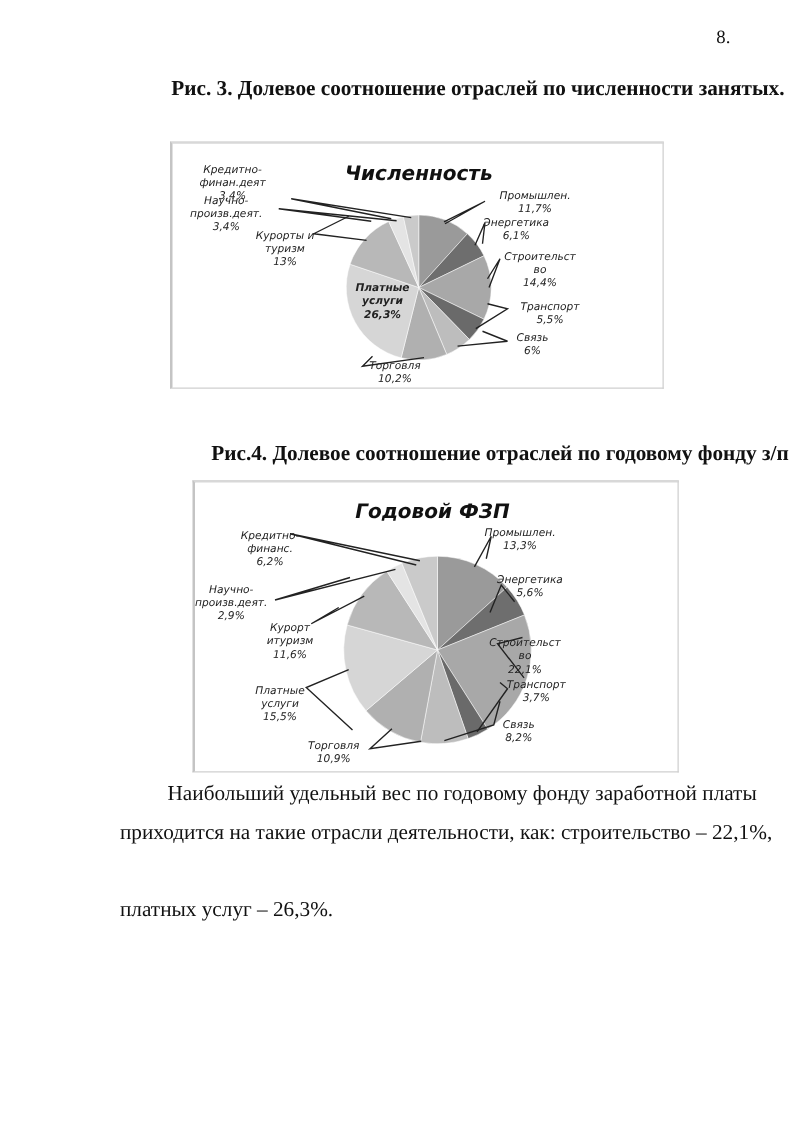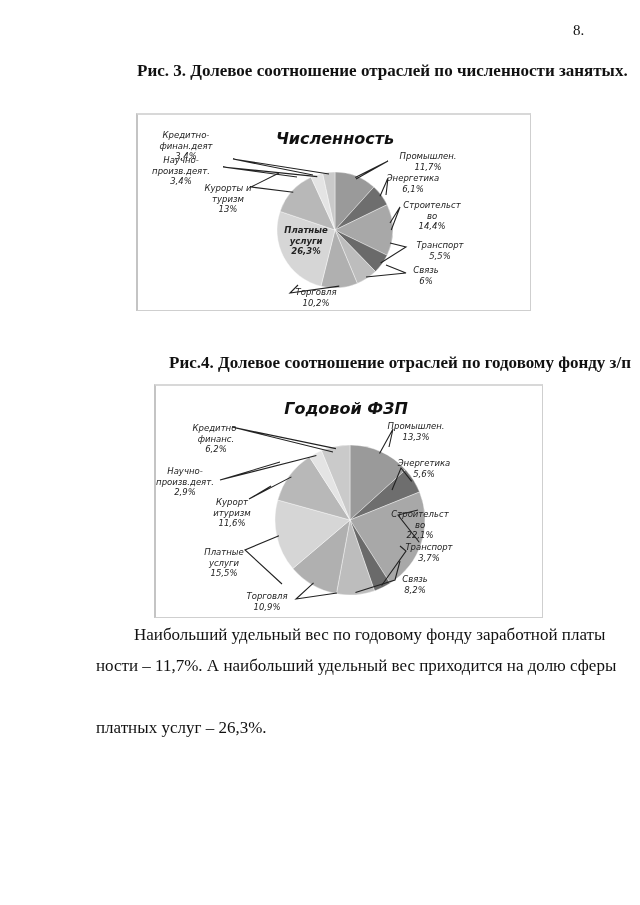--- a/index.html
+++ b/index.html
@@ -95,15 +95,15 @@
       <polyline points="160.36274611176782,69.49342939778452 64,94 124,76" class="leader"></polyline>
       <text class="lbl" text-anchor="middle"><tspan x="29" y="88">Научно-</tspan><tspan x="29" y="98.5">произв.деят.</tspan><tspan x="29" y="109">2,9%</tspan></text>
       <path d="M194,134 L165.51656783586486,64.61920948741567 A75,75 0 0 1 193.99999999999991,59 Z" fill="#cacaca" stroke="#ffffff" stroke-width="0.4"></path>
       <polyline points="179.91927619929987,62.62566485599746 76,41 177,66" class="leader"></polyline>
       <text class="lbl" text-anchor="middle"><tspan x="60" y="45">Кредитно-</tspan><tspan x="60" y="55.5">финанс.</tspan><tspan x="60" y="66">6,2%</tspan></text>
     </svg>
 </div>
 
 <div class="paragraph">
   <span class="line first">Наибольший удельный вес по годовому фонду заработной платы</span>
-  <span class="line">ности – 11,7%. А наибольший удельный вес приходится на долю сферы</span>
+  <span class="line">приходится на такие отрасли деятельности, как: строительство – 22,1%,</span>
   <span class="line last">платных услуг – 26,3%.</span>
 </div>
 
 </body></html>

